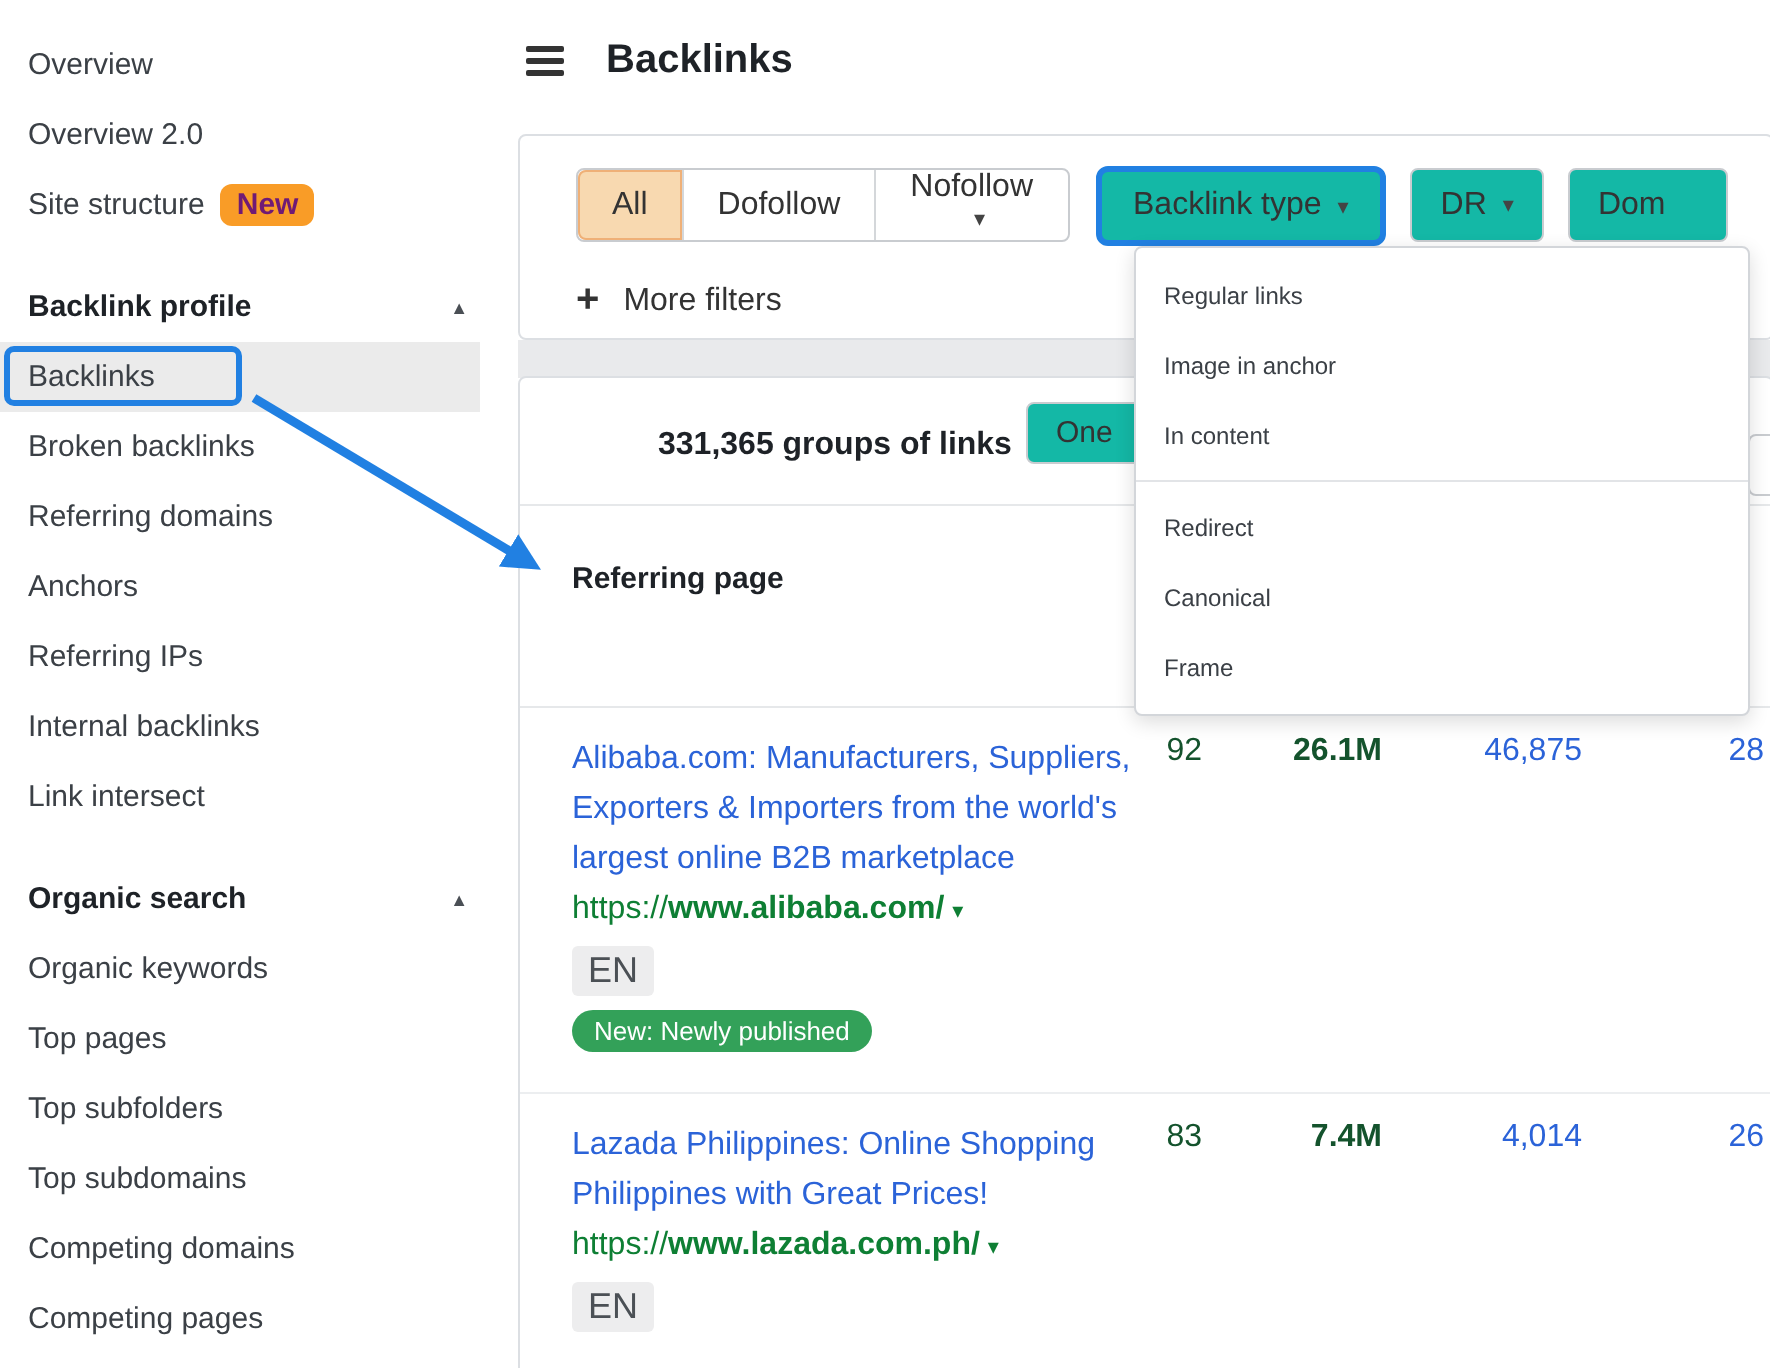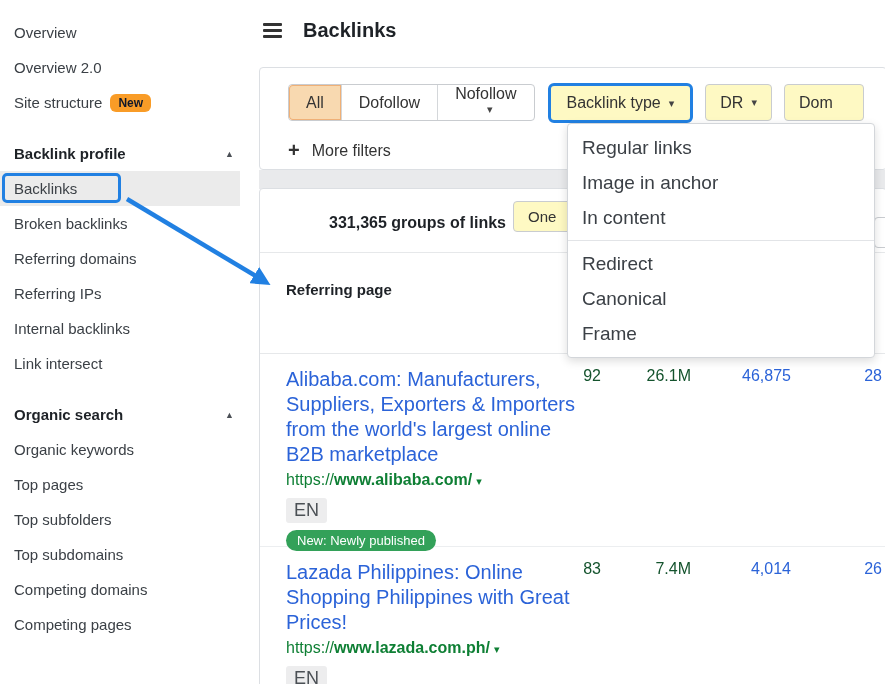--- a/index.html
+++ b/index.html
@@ -8,65 +8,65 @@
     position:relative; width:885px; height:684px; overflow:hidden;
     background:#fff; font-family:"Liberation Sans","DejaVu Sans",sans-serif;
     color:#333;
   }
   
   .sidebar { position:absolute; left:0; top:0; width:250px; height:684px; background:#fff; padding-top:15px; z-index:2; }
   .side-item { position:relative; height:35px; display:flex; align-items:center; padding-left:14px; font-size:15px; color:#3b4046; cursor:pointer; }
   .side-item.section { font-weight:bold; color:#1e2227; margin-top:16px; padding-right:16px; }
   .side-item.section .tri { margin-left:auto; font-size:9px; color:#4a4f55; }
   .side-item.selected { background:#ebebeb; width:240px; }
-  .side-badge { margin-left:8px; background:#f99c27; color:#0f172a; font-size:12px; font-weight:bold; padding:2px 8px; border-radius:6px; }
+  .side-badge { margin-left:8px; background:#f99c27; color:#701a75; font-size:15px; font-weight:bold; padding:2px 8px; border-radius:6px; }
   .annot-box { position:absolute; left:2px; top:2px; width:119px; height:30px; border:3px solid #2180e2; border-radius:5px; pointer-events:none; }
   
   .content { position:absolute; left:250px; top:0; right:0; bottom:0; background:#fff; }
   .gap-strip { position:absolute; left:9px; right:-2px; top:170px; height:19px; background:#e9eaec; }
   .topbar { position:absolute; left:0; top:0; right:0; height:60px; background:#fff; display:flex; align-items:center; }
   .hamburger { width:19px; margin-left:13px; cursor:pointer; }
   .hamburger div { height:3px; background:#333; margin:3px 0; border-radius:1px; }
   .page-title { font-size:20px; font-weight:bold; color:#1e2227; margin-left:21px; }
   .card { position:absolute; background:#fff; border:1px solid #dcdfe3; border-radius:4px; }
   .card1 { left:9px; right:-2px; top:67px; height:103px; padding:16px 0 0 28px; }
   .filter-row { display:flex; align-items:flex-start; }
   .seg-group { display:flex; border:1px solid #c9ccd0; border-radius:4px; height:37px; overflow:hidden; background:#fff;justify-content:flex-end; }
   .seg { display:flex; align-items:center; padding:0 17px; font-size:16px; color:#333; border-right:1px solid #d4d7da; cursor:pointer; white-space:nowrap; }
   .seg:last-child { border-right:none;flex-direction:column; }
   .seg.sel { background:#f8d9b0; box-shadow:inset 0 0 0 1px #efb077; border-radius:4px 0 0 4px; }
   .caret { font-size:11px; color:#444; margin-left:8px; }
-  .btn { display:flex; align-items:center; height:37px; padding:0 14px; border:1px solid #c9ccd0; border-radius:4px; background:#fef9c3; font-size:16px; color:#333; cursor:pointer; white-space:nowrap; }
+  .btn { display:flex; align-items:center; height:37px; padding:0 14px; border:1px solid #c9ccd0; border-radius:4px; background:#14b8a6; font-size:16px; color:#333; cursor:pointer; white-space:nowrap; }
   .btn-annot { border:3px solid #2180e2; border-radius:6px; height:40px; margin-top:-1px; padding:0 16px; }
   .more-filters { display:flex; align-items:center; margin-top:16px; font-size:16px; color:#333; cursor:pointer; }
   .plus { font-size:20px; font-weight:bold; margin-right:12px; color:#333; }
   
   .card2 { left:9px; right:-2px; top:188px; height:600px; }
   .toolbar { position:relative; height:64px; border-bottom:1px solid #e6e8ea; }
   .summary { position:absolute; left:26px; top:25px; font-size:16px; font-weight:bold; color:#1e2227;margin-left:43px; }
   .one-btn { position:absolute; left:253px; top:12px; height:31px; font-size:15px; }
   .cut-btn { position:absolute; right:-4px; top:28px; width:16px; height:31px; border:1px solid #c9ccd0; border-radius:4px; background:#fff; }
   .thead { position:relative; height:101px; border-bottom:1px solid #e6e8ea; }
   .col-header { position:absolute; left:26px; top:28px; font-size:15px; font-weight:bold; color:#1e2227; }
   .trow { position:relative; border-bottom:1px solid #eceef0; padding:13px 0 8px 26px; }
   .ref-cell { width:292px; }
-  .ref-title { font-size:20px; line-height:25px; color:#2b63d8; cursor:pointer; }
+  .ref-title { font-size:16px; line-height:25px; color:#2b63d8; cursor:pointer; }
   .url-line { font-size:16px; line-height:25px; color:#0e7f34; cursor:pointer; }
   .url-line b { font-weight:bold; }
   .url-caret { font-size:11px; color:#0e7f34; margin-left:4px; }
   .lang-badge { display:inline-block; margin-top:4px; background:#ededee; color:#4b5055; font-size:18px; padding:2px 8px; border-radius:3px; }
   .green-badge { display:inline-block; margin-top:7px; background:#33a159; color:#fff; font-size:13px; padding:3px 11px; border-radius:11px; }
   .num { position:absolute; top:13px; font-size:16px; text-align:right; }
   .num.dark { color:#14532d; }
   .num.blue { color:#2b63d8; cursor:pointer; }
-  .n1 { left:281px; width:60px; } .n2 { left:351px; width:80px; }
+  .n1 { left:281px; width:60px; } .n2 { left:351px; width:80px;font-weight:bold; }
   .n3 { left:431px; width:100px; } .n4 { left:541px; width:81px; }
   
   .dropdown { position:absolute; left:317px; top:123px; width:308px; background:#fff; border:1px solid #d3d6da; border-radius:4px; box-shadow:0 3px 10px rgba(0,0,0,.14); z-index:7; padding:6px 0; }
-  .dd-item { height:35px; display:flex; align-items:center; padding-left:14px; font-size:19px; color:#3b4046; cursor:pointer; }
+  .dd-item { height:35px; display:flex; align-items:center; padding-left:14px; font-size:12px; color:#3b4046; cursor:pointer; }
   .dd-sep { height:1px; background:#e2e4e7; margin:5px 0; }
   
   .arrow-svg { position:absolute; left:0; top:0; width:885px; height:684px; pointer-events:none; z-index:8; }
 </style>
 </head>
 <body>
 
 <div class="screen">
 
   <nav class="sidebar">
@@ -86,20 +86,23 @@
     </div>
     <div class="side-item selected">
       <span>Backlinks</span>
       <span class="annot-box"></span>
     </div>
     <div class="side-item">
         <span>Broken backlinks</span>
       </div>
     <div class="side-item">
         <span>Referring domains</span>
+      </div>
+    <div class="side-item">
+        <span>Anchors</span>
       </div>
     <div class="side-item">
         <span>Referring IPs</span>
       </div>
     <div class="side-item">
         <span>Internal backlinks</span>
       </div>
     <div class="side-item">
         <span>Link intersect</span>
       </div>

